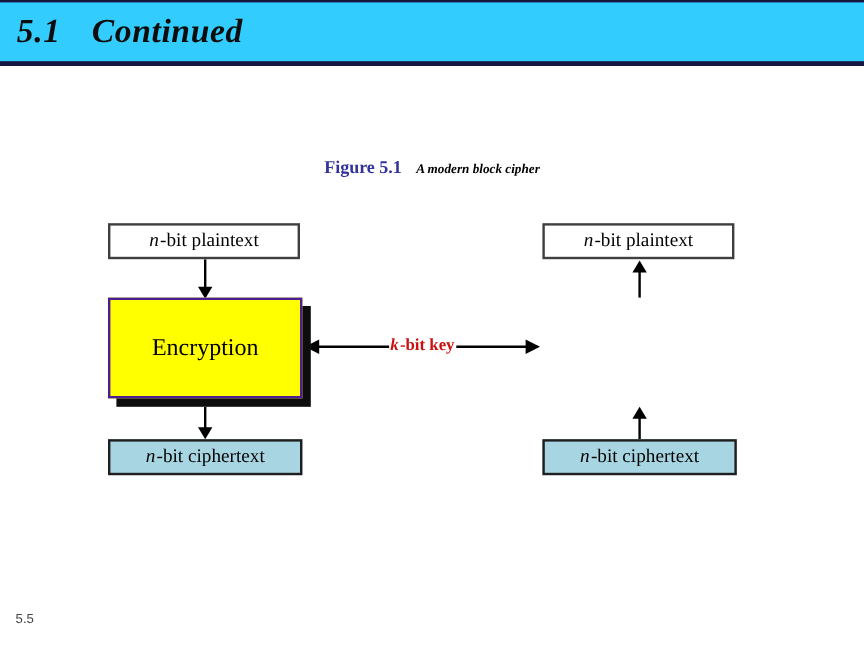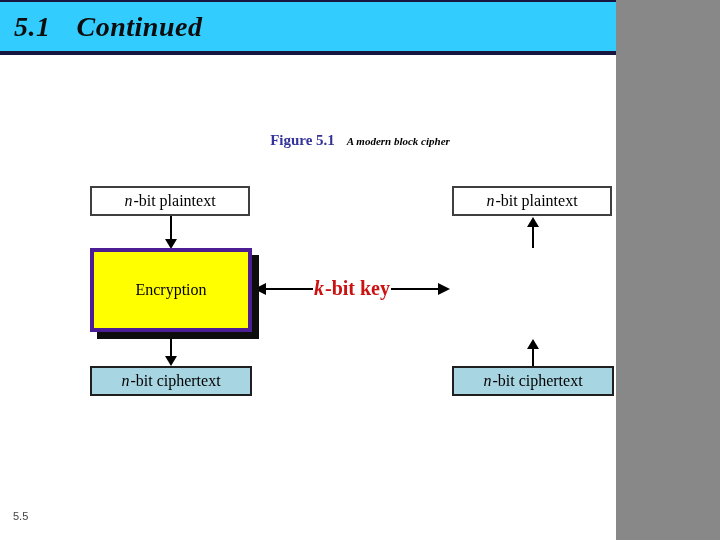--- a/index.html
+++ b/index.html
@@ -1,17 +1,17 @@
 <!DOCTYPE html>
 <html style="--header-bg: #33CCFF; --process-fill: #FFFF00; --ciphertext-fill: #A8D5E2; --key-text: #CC1111; --figure-label: #333399;"><head>
 <meta charset="utf-8">
 <style>
   html,body { margin:0; padding:0; background:#888; }
   .slide {
-    position:relative; width:616px; height:540px; background:#ffffff;
+    position:relative; width:720px; height:540px; background:#ffffff;
     overflow:hidden; font-family:"Liberation Serif", serif;
   }
   
   .titlebar {
     position:absolute; top:0; left:0; width:720px; height:49px;
     background:var(--header-bg, #33CCFF);
     border-top:2px solid #161640; border-bottom:4px solid #161640;
     display:flex; align-items:center; padding-left:14px; box-sizing:content-box;
   }
   .titlebar .h-num, .titlebar .h-word {
@@ -34,34 +34,34 @@
   
   .diagram { position:absolute; top:0; left:0; width:720px; height:540px; }
   .dbox {
     position:absolute; display:flex; align-items:center; justify-content:center;
     box-sizing:border-box; font-size:16px; color:#000; white-space:nowrap;
   }
   .io-box   { width:160px; height:30px; background:#ffffff; border:2px solid #3f3f3f; }
   .out-box  { width:162px; height:30px; background:var(--ciphertext-fill, #A8D5E2); border:2px solid #1f1f1f; }
   .proc-box {
     width:162px; height:84px; background:var(--process-fill, #FFFF00);
-    border:4px solid #4c1d95; box-shadow:7px 7px 0 0 #0d0d0d; font-size:16px;
+    border:2px solid #4c1d95; box-shadow:7px 7px 0 0 #0d0d0d; font-size:20px;
   }
   .var { font-style:italic; margin-right:1px; }
   .pos-l-in   { left:90px;  top:186px; }
   .pos-l-proc { left:90px;  top:248px; }
   .pos-l-out  { left:90px;  top:366px; }
   .pos-r-in   { left:452px; top:186px; }
   .pos-r-proc { left:452px; top:248px; }
   .pos-r-out  { left:452px; top:366px; }
   .arrows { position:absolute; top:0; left:0; pointer-events:none; }
   .key-label {
     position:absolute; left:352px; top:289px; transform:translate(-50%,-52%);
     background:#ffffff; padding:0 1px;
-    font-size:20px; font-weight:bold; color:var(--key-text, #CC1111); white-space:nowrap;
+    font-size:14px; font-weight:bold; color:var(--key-text, #CC1111); white-space:nowrap;
   }
   .key-label .var { font-style:italic; }
   
   .pagenum {
     position:absolute; left:13px; top:510px;
     font-family:"Liberation Sans", sans-serif; font-size:11px; color:#444;
   }
 </style>
 </head>
 <body>

